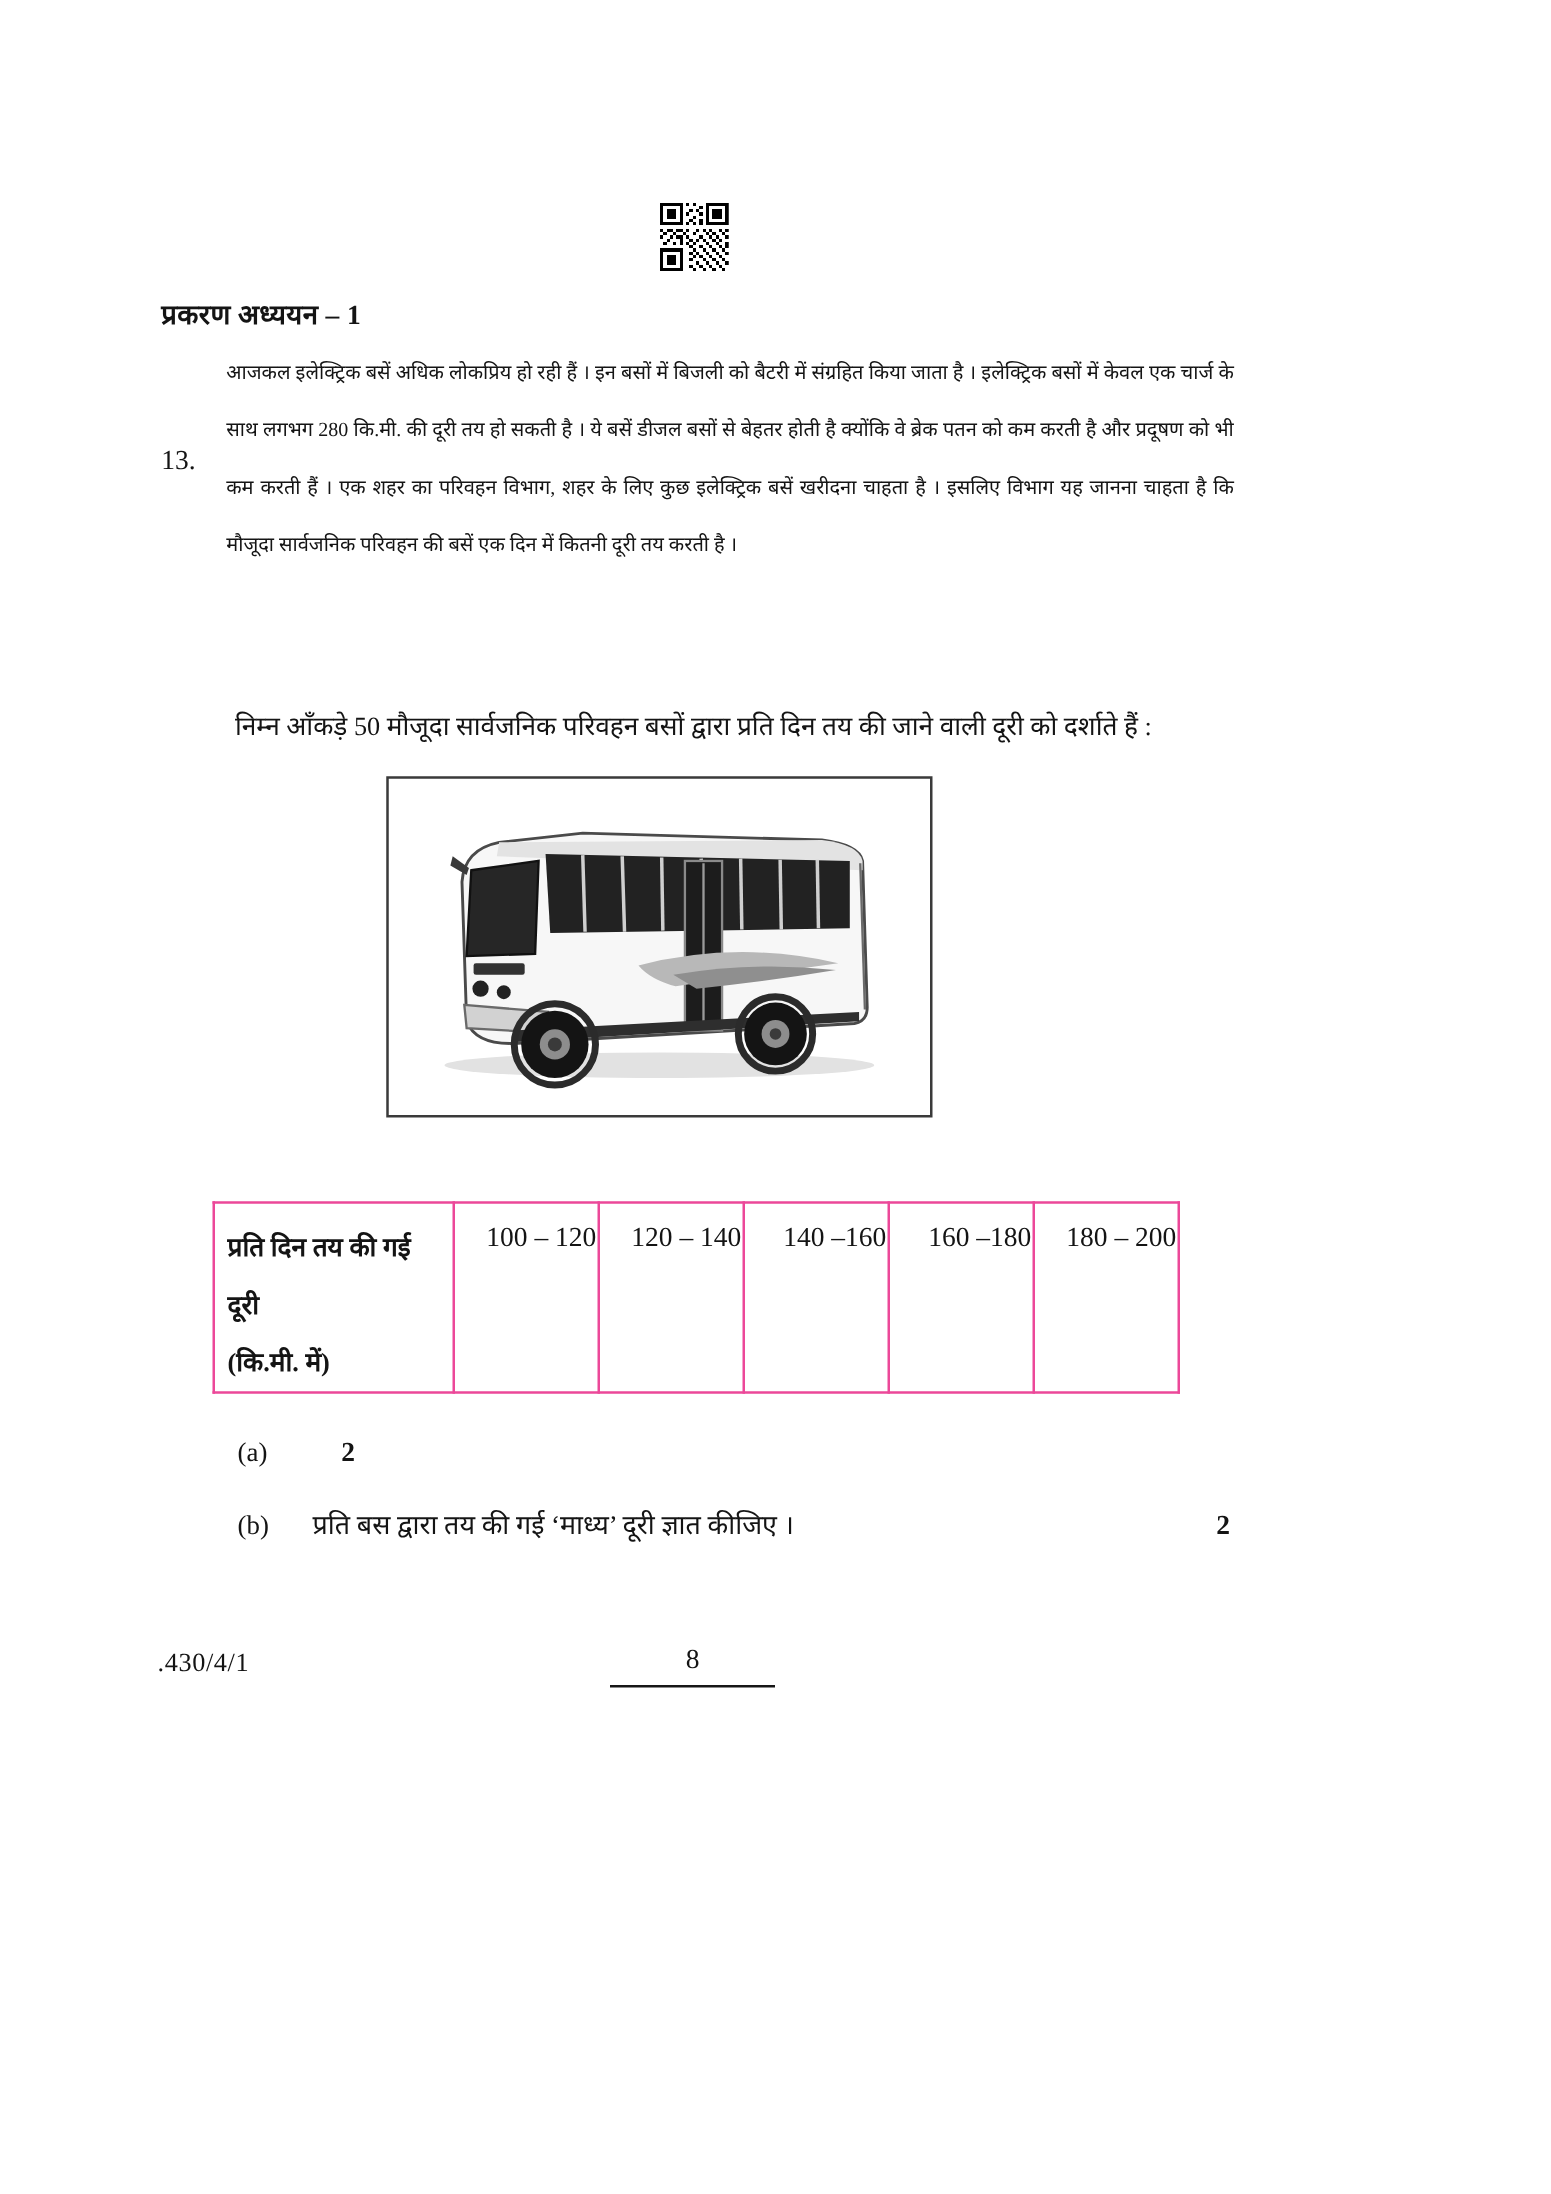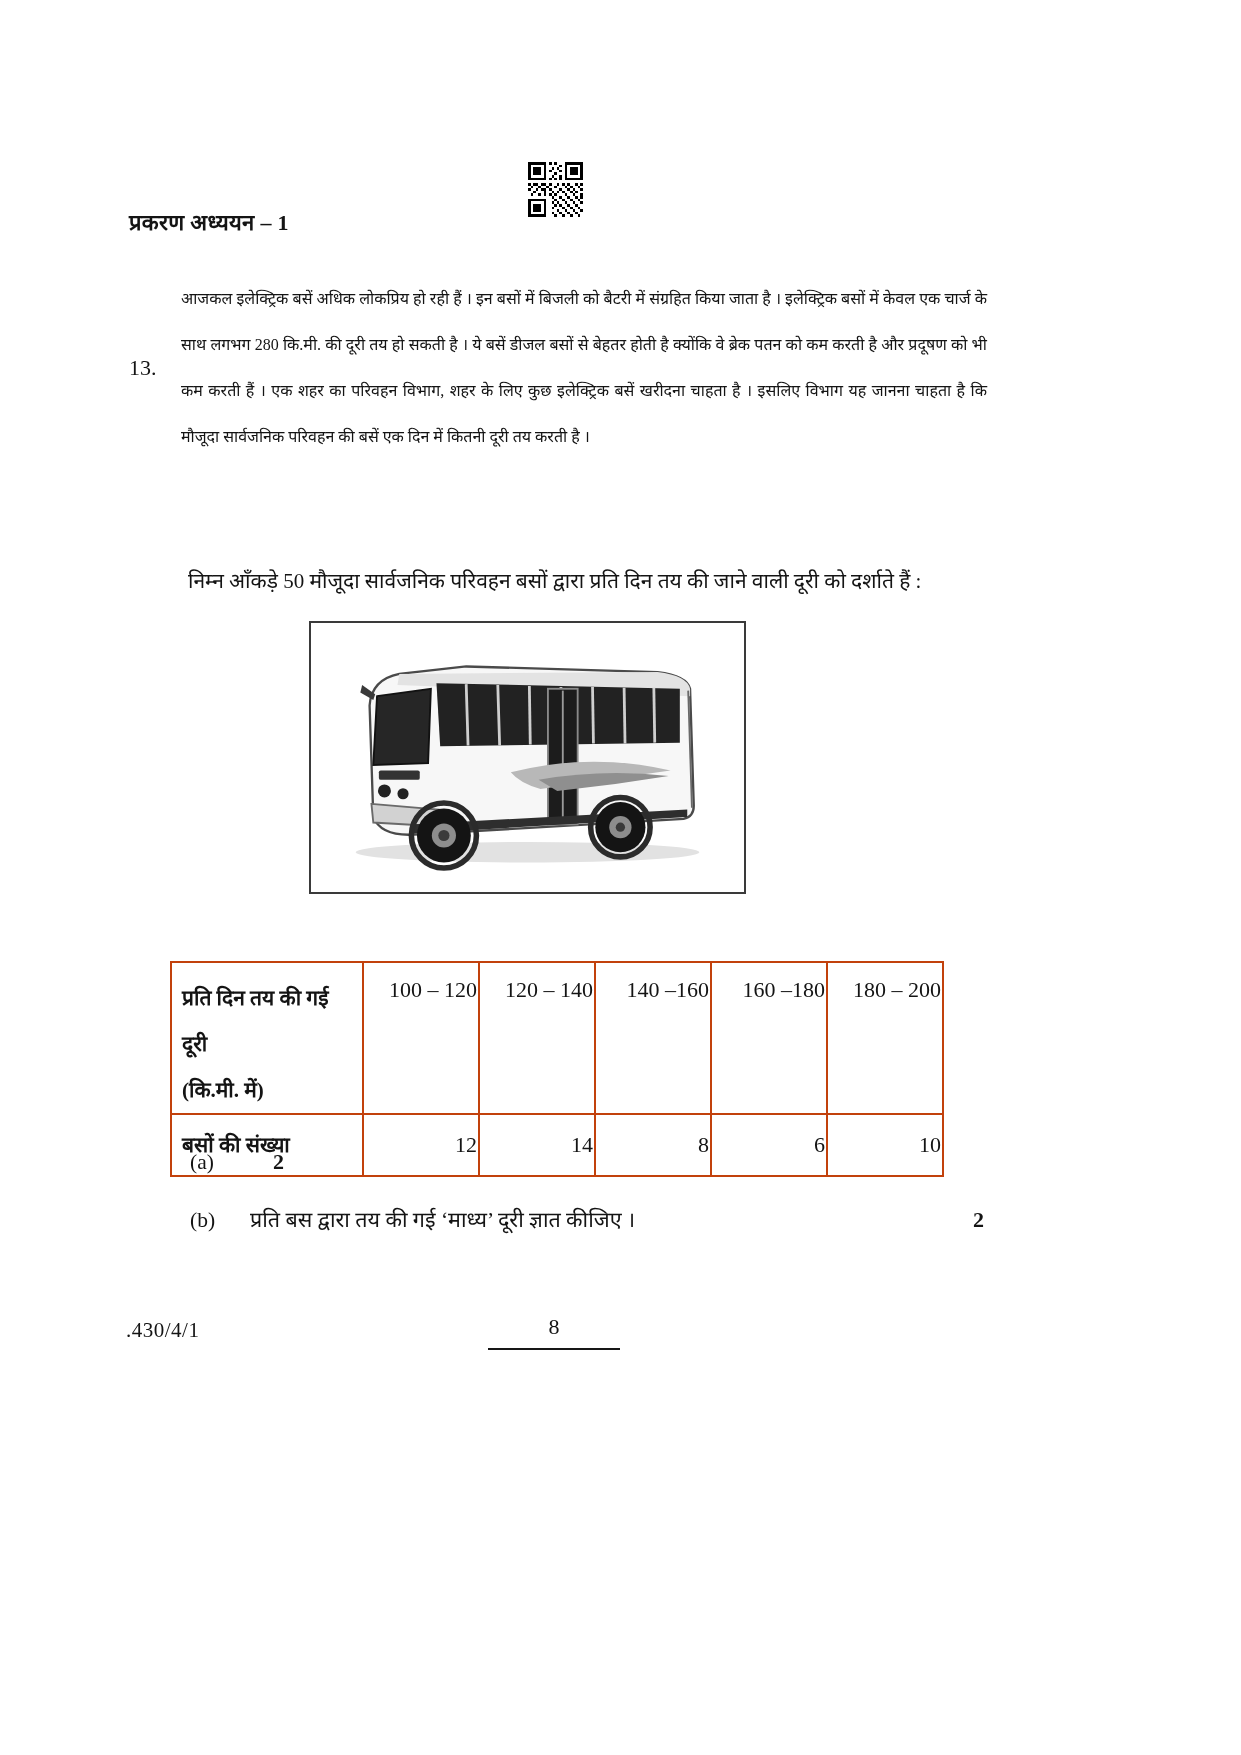--- a/index.html
+++ b/index.html
@@ -8,21 +8,21 @@
     width:1241px;height:1755px;
     margin:0 auto;
     background:#ffffff;
     color:#141414;
     font-family:"Liberation Serif","DejaVu Serif",serif;
     overflow:hidden;
   }
   .qr{position:absolute;left:528px;top:162px;width:55px;height:55px;}
   .qr svg{width:100%;height:100%;shape-rendering:crispEdges;}
   .section-title{
-    position:absolute;left:129px;top:206px;
+    position:absolute;left:129px;top:235px;
     font-size:22px;font-weight:bold;letter-spacing:.3px;
   }
   .question{
     position:absolute;left:129px;top:276px;width:858px;
     display:flex;align-items:center;
   }
   .q-number{flex:none;width:52px;font-size:22px;line-height:46px;}
   .q-text{
     flex:1;font-size:16px;line-height:46px;text-align:justify;
   }
@@ -33,21 +33,21 @@
   .figure{
     position:absolute;left:309px;top:621px;width:437px;height:273px;
     border:2px solid #3a3a3a;box-sizing:border-box;background:#fff;
     display:flex;align-items:center;justify-content:center;
   }
   .dist-table{
     position:absolute;left:170px;top:961px;
     border-collapse:collapse;background:#fff;
   }
   .dist-table th,.dist-table td{
-    border:2px solid #c2410c;box-sizing:border-box;font-family:Liberation Serif, serif;
+    border:2px solid #ec4899;box-sizing:border-box;font-family:Liberation Serif, serif;
   }
   .label-cell{
     width:192px;text-align:left;vertical-align:top;
     padding:12px 8px 0 10px;font-size:21px;font-weight:bold;line-height:46px;
   }
   .label-cell .l2{display:block;}
   .val-cell{
     width:116px;text-align:right;vertical-align:top;
     padding-top:14px;font-size:22px;font-weight:normal;
   }
@@ -167,28 +167,20 @@
       <th class="label-cell">
         <span class="l1">प्रति दिन तय की गई दूरी</span>
         <span class="l2">(कि.मी. में)</span>
       </th>
       <td class="val-cell">100 – 120</td>
       <td class="val-cell">120 – 140</td>
       <td class="val-cell">140 –160</td>
       <td class="val-cell">160 –180</td>
       <td class="val-cell">180 – 200</td>
     </tr>
-    <tr class="r2">
-      <th class="label-cell">बसों की संख्या</th>
-      <td class="val-cell">12</td>
-      <td class="val-cell">14</td>
-      <td class="val-cell">8</td>
-      <td class="val-cell">6</td>
-      <td class="val-cell">10</td>
-    </tr>
   </tbody>
     </table>
 
   <div class="parts">
     <div class="part-row">
       <div class="part-label">(a)</div>
       <div class="part-marks">2</div>
     </div>
     <div class="part-row">
       <div class="part-label">(b)</div>

